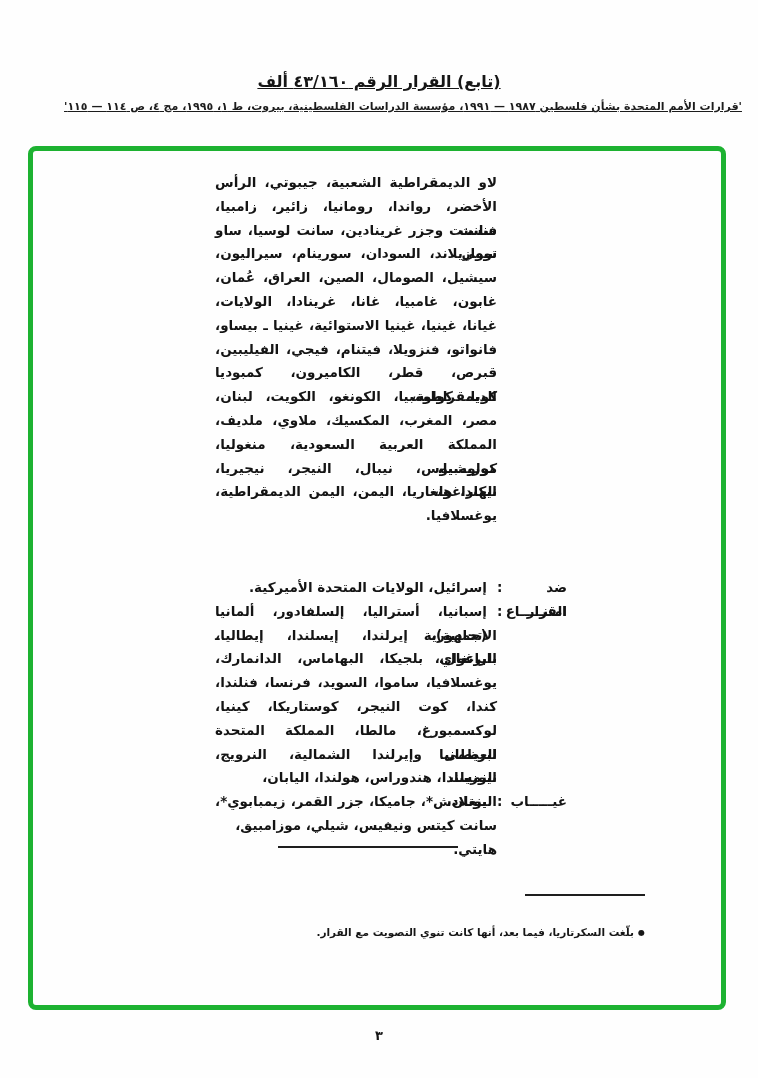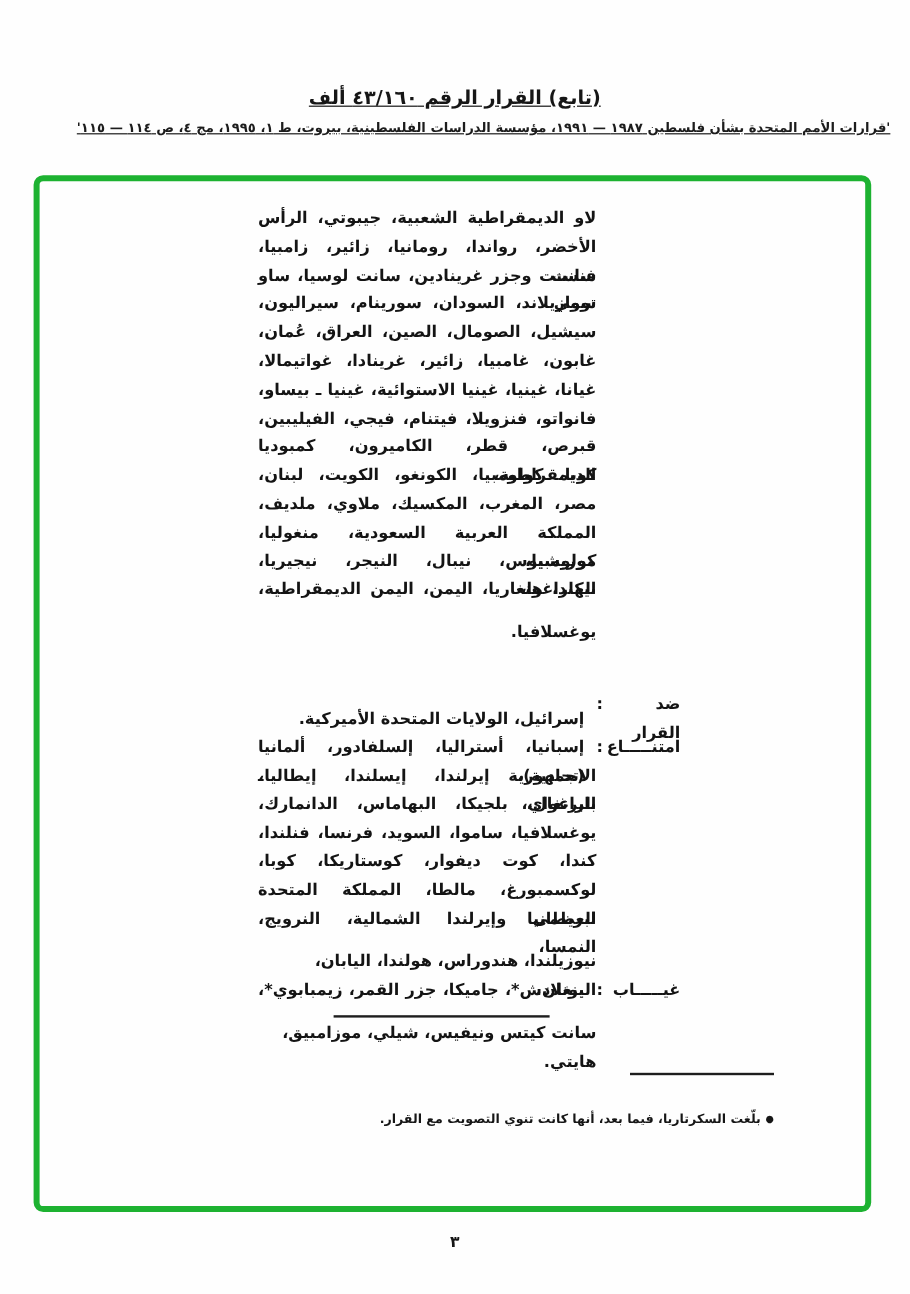--- a/index.html
+++ b/index.html
@@ -26,21 +26,21 @@
     border:5px solid #1db231;border-radius:8px;
     background:transparent;
   }
   
   .body-text{font-size:13.5px;font-weight:700;color:#141414;}
   .line{
     height:23.8px;line-height:23.8px;
     text-align:justify;text-align-last:justify;
     direction:rtl;
   }
-  .line.natural{text-align:right;text-align-last:right;margin-top:12px;}
+  .line.natural{text-align:right;text-align-last:right;}
   .in-favor-block{left:215px;top:171px;width:282px;}
   .entries-block{left:215px;top:576px;width:352px;direction:rtl;}
   .entry{display:flex;direction:rtl;}
   .label-cell{
     flex:0 0 70px;display:flex;justify-content:space-between;
     align-items:flex-start;height:23.8px;line-height:23.8px;
     direction:rtl;
   }
   .entry-lines{width:282px;}
   .entry-lines .line:first-child{padding-right:10px;}
@@ -68,21 +68,21 @@
 <div class="abs doc-source rtl">'قرارات الأمم المتحدة بشأن فلسطين ١٩٨٧ — ١٩٩١، مؤسسة الدراسات الفلسطينية، بيروت، ط ١، ١٩٩٥، مج ٤، ص ١١٤ — ١١٥'</div>
 
 <div class="abs green-frame"></div>
 
 <div class="abs in-favor-block body-text">
   <div class="line">لاو الديمقراطية الشعبية، جيبوتي، الرأس</div>
   <div class="line">الأخضر، رواندا، رومانيا، زائير، زامبيا، سانت</div>
   <div class="line">فنسنت وجزر غرينادين، سانت لوسيا، ساو تومي</div>
   <div class="line">سوازيلاند، السودان، سورينام، سيراليون،</div>
   <div class="line">سيشيل، الصومال، الصين، العراق، عُمان،</div>
-  <div class="line">غابون، غامبيا، زائير، غرينادا، غواتيمالا،</div>
+  <div class="line">غابون، غامبيا، غانا، غرينادا، الولايات،</div>
   <div class="line">غيانا، غينيا، غينيا الاستوائية، غينيا ـ بيساو،</div>
   <div class="line">فانواتو، فنزويلا، فيتنام، فيجي، الفيليبين،</div>
   <div class="line">قبرص، قطر، الكاميرون، كمبوديا الديمقراطية،</div>
   <div class="line">كوبا، كولومبيا، الكونغو، الكويت، لبنان،</div>
   <div class="line">مصر، المغرب، المكسيك، ملاوي، ملديف،</div>
   <div class="line">المملكة العربية السعودية، منغوليا، كولومبيا،</div>
   <div class="line">موريشيوس، نيبال، النيجر، نيجيريا، نيكاراغوا،</div>
   <div class="line">الهند، هنغاريا، اليمن، اليمن الديمقراطية،</div>
   <div class="line natural">يوغسلافيا.</div>
 </div>
@@ -102,21 +102,21 @@
   <div class="entry">
     <div class="label-cell">
       <span>امتنـــــاع</span>
       <span>:</span>
     </div>
     <div class="entry-lines">
       <div class="line">إسبانيا، أستراليا، إلسلفادور، ألمانيا (جمهورية ـ</div>
       <div class="line">الاتحادية)، إيرلندا، إيسلندا، إيطاليا، باراغواي،</div>
       <div class="line">البرتغال، بلجيكا، البهاماس، الدانمارك،</div>
       <div class="line">يوغسلافيا، ساموا، السويد، فرنسا، فنلندا،</div>
-      <div class="line">كندا، كوت ديفوار، كوستاريكا، كوبا،</div>
+      <div class="line">كندا، كوت النيجر، كوستاريكا، كينيا،</div>
       <div class="line">لوكسمبورغ، مالطا، المملكة المتحدة لبريطانيا</div>
       <div class="line">العظمى وإيرلندا الشمالية، النرويج، النمسا،</div>
       <div class="line natural">نيوزيلندا، هندوراس، هولندا، اليابان، اليونان.</div>
     </div>
   </div>
 
   <div class="entry">
     <div class="label-cell">
       <span>غيـــــاب</span>
       <span>:</span>

